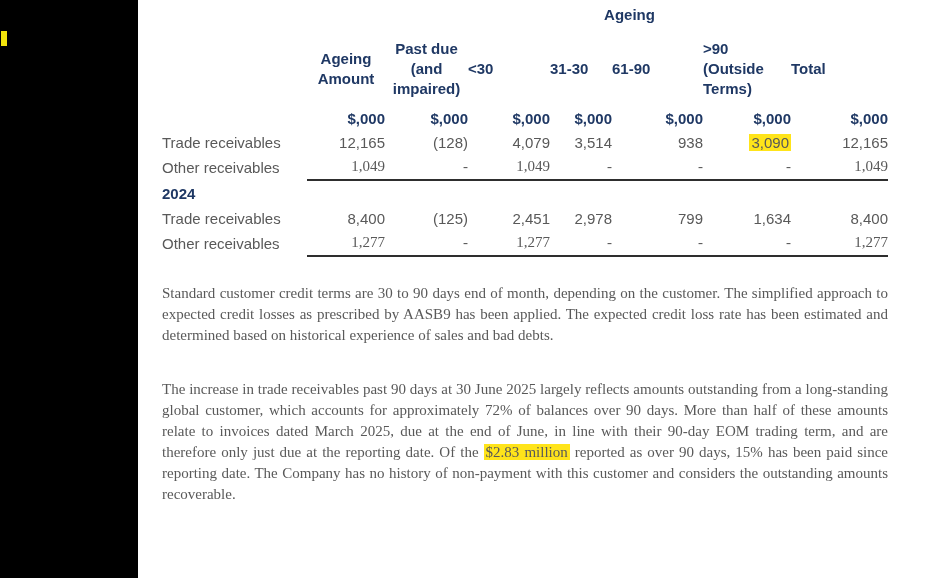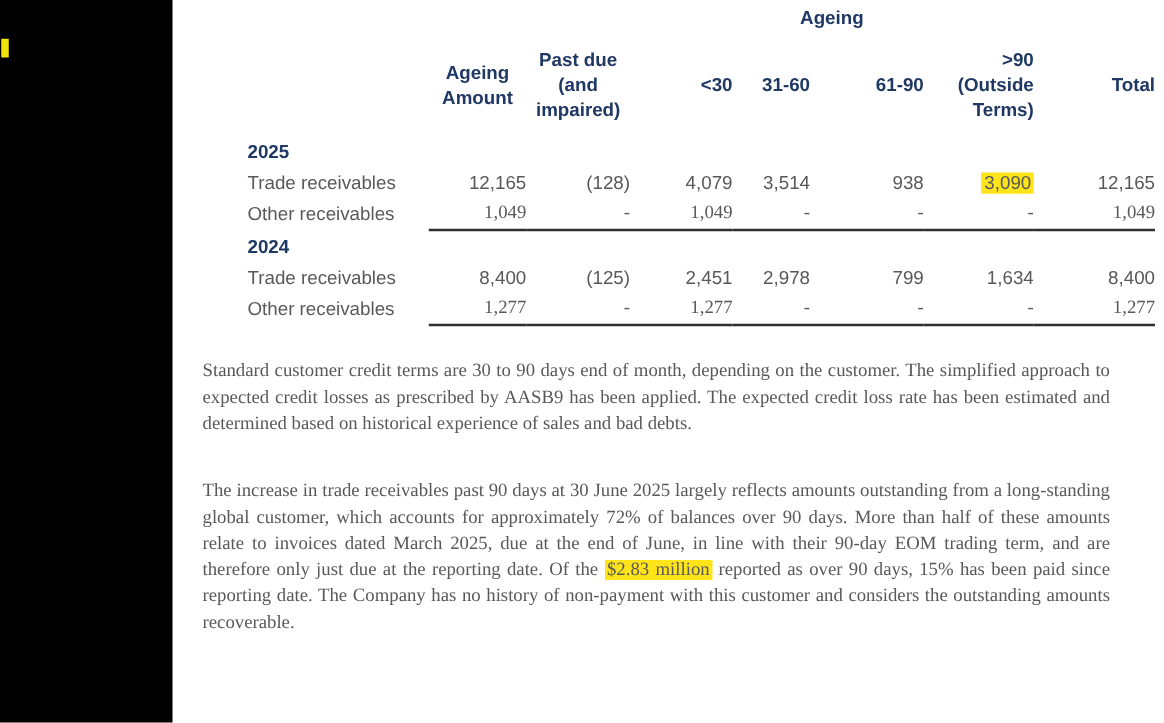--- a/index.html
+++ b/index.html
@@ -11,32 +11,32 @@
   }
   .page { position:relative; width:931px; height:578px; background:#ffffff; }
 
   
   .sidebar { position:absolute; left:0; top:0; width:138px; height:578px; background:#000000; }
   .marker  { position:absolute; left:1px; top:31px; width:6px; height:15px; background:#f2e30b; }
 
   
   .content { position:absolute; left:138px; top:0; width:793px; height:578px; padding:6px 43px 0 24px; }
 
-  table.ageing { border-collapse:collapse; width:726px; table-layout:fixed;margin-left:36px; }
+  table.ageing { border-collapse:collapse; width:726px; table-layout:fixed; }
   table.ageing td { padding:0; overflow:visible; }
 
   .navy { color:#1f3864; font-weight:bold; }
   .gray { color:#595959; }
 
   tr.title-row td { height:24px; vertical-align:top; font-size:15px; }
   tr.title-row .ageing-title { text-align:center; }
 
   tr.header-row td { height:78px; vertical-align:middle; font-size:15px; line-height:20px; }
   .hd-center { text-align:center; }
-  .hd-right  { text-align:right; }
+  .hd-right  { text-align:left; }
 
   tr.units-row td { height:22px; vertical-align:bottom; font-size:15px; padding-bottom:3px; }
   tr.year-row td  { height:26px; vertical-align:bottom; font-size:15px; padding-bottom:4px; }
   tr.data-row td  { height:25px; vertical-align:bottom; font-size:15px; padding-bottom:4px; }
 
   .num { text-align:right; }
   tr.rule-row td.ruled { border-bottom:2px solid #2e2e2e;font-family:Liberation Serif, serif; }
 
   .hl { background:#ffe41a; padding:0 2px; }
 
@@ -79,30 +79,37 @@
         <td colspan="3"></td>
         <td colspan="4" class="ageing-title navy">Ageing</td>
         <td></td>
       </tr>
 
       <tr class="header-row">
         <td></td>
         <td class="navy hd-center">Ageing Amount</td>
         <td class="navy hd-center">Past due (and impaired)</td>
         <td class="navy hd-right">&lt;30</td>
-        <td class="navy hd-right">31-60</td>
+        <td class="navy hd-right">31-30</td>
         <td class="navy hd-right">61-90</td>
         <td class="navy hd-right">&gt;90 (Outside Terms)</td>
         <td class="navy hd-right">Total</td>
       </tr>
 
+      <tr class="units-row">
+        <td></td>
+        <td class="navy num">$,000</td>
+        <td class="navy num">$,000</td>
+        <td class="navy num">$,000</td>
+        <td class="navy num">$,000</td>
+        <td class="navy num">$,000</td>
+        <td class="navy num">$,000</td>
+        <td class="navy num">$,000</td>
+      </tr>
 
-      <tr class="year-row">
-        <td colspan="8" class="navy">2025</td>
-      </tr>
 
       <tr class="data-row">
         <td class="gray">Trade receivables</td>
         <td class="gray num">12,165</td>
         <td class="gray num">(128)</td>
         <td class="gray num">4,079</td>
         <td class="gray num">3,514</td>
         <td class="gray num">938</td>
         <td class="gray num"><span class="hl">3,090</span></td>
         <td class="gray num">12,165</td>

